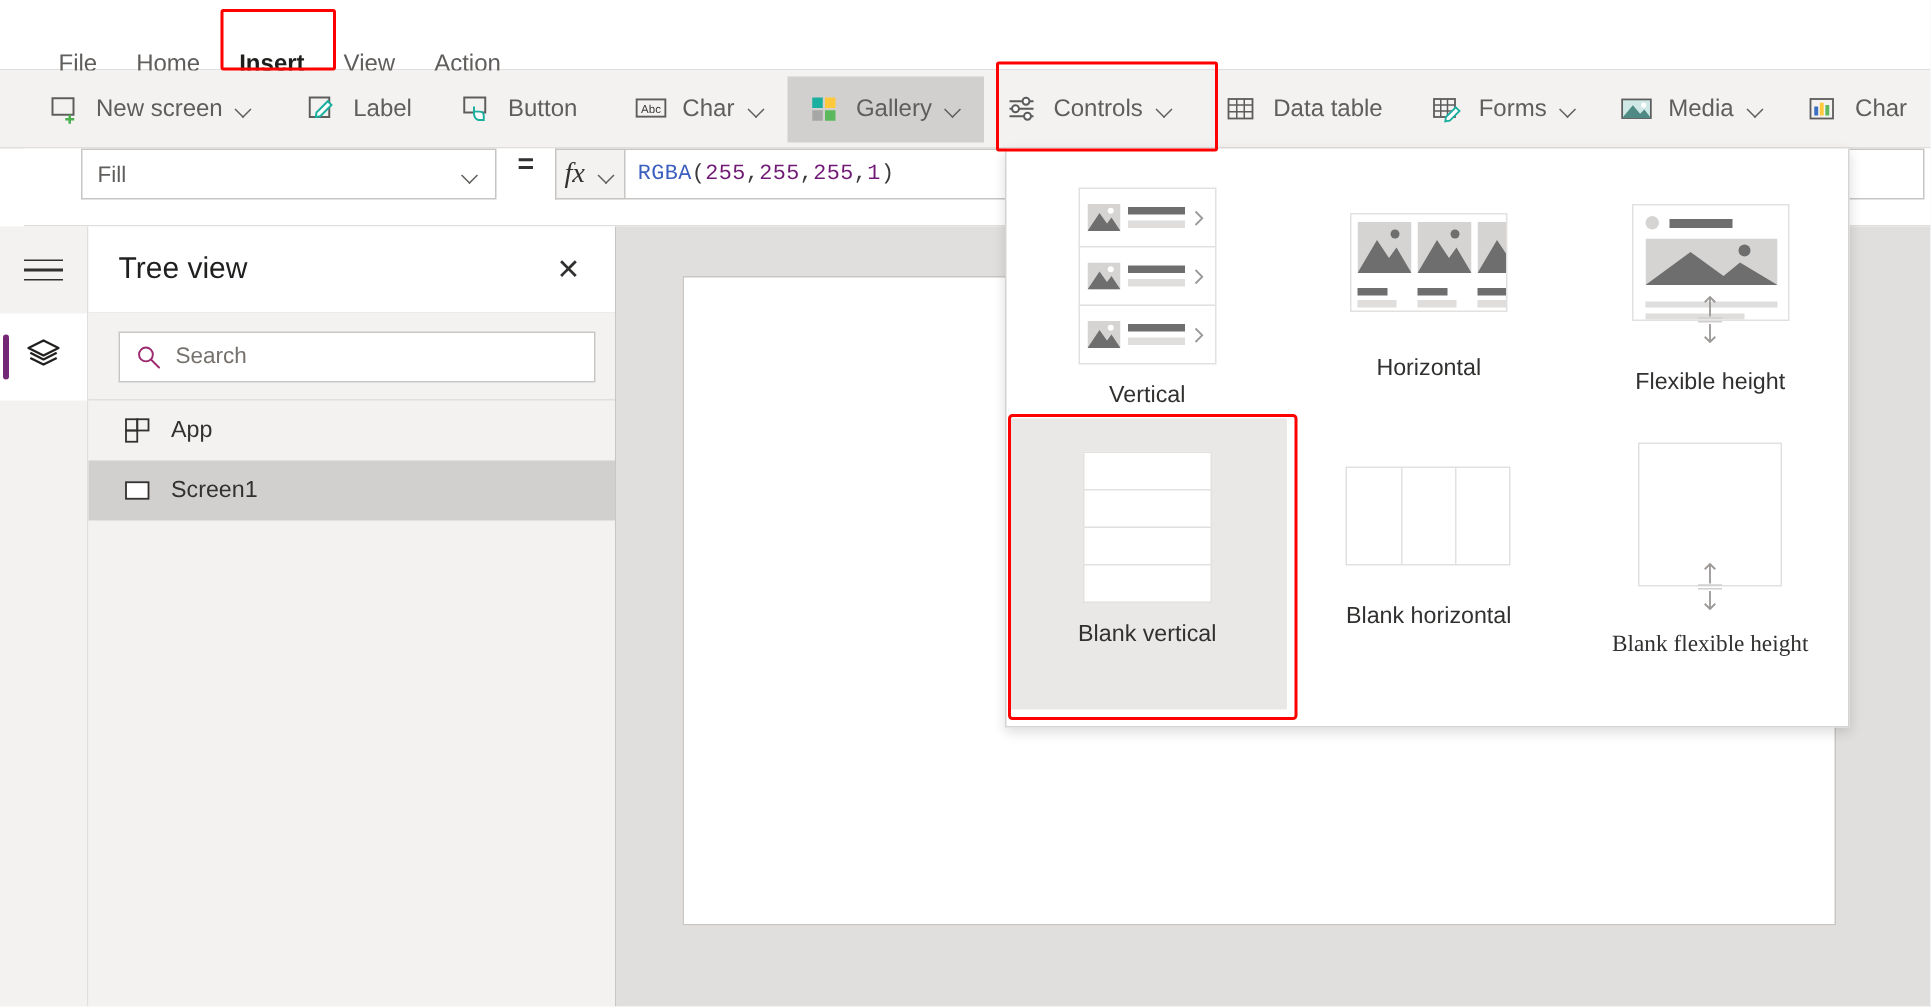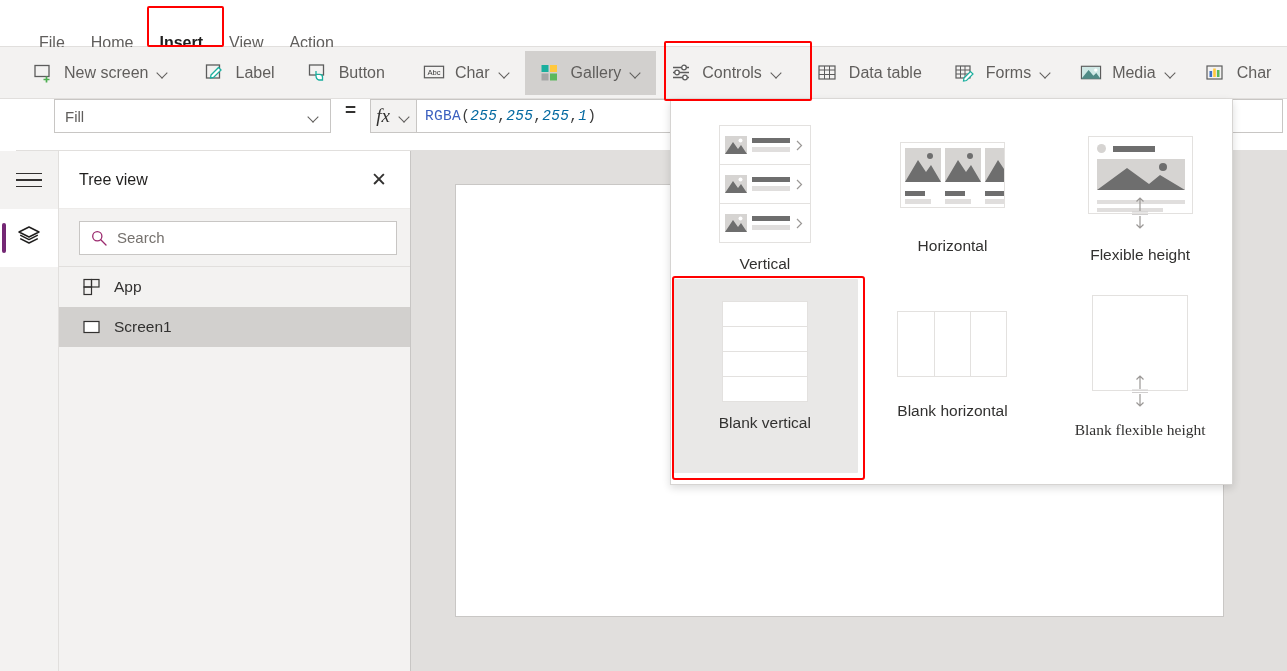--- a/index.html
+++ b/index.html
@@ -149,21 +149,21 @@
     background: #fff;
     display: flex; align-items: center;
     padding: 0 8px;
     font-family: "Liberation Mono", monospace;
     font-size: 14.5px;
     letter-spacing: 0.3px;
     margin-right: 20px;
     overflow: hidden;
   }
   .tok-fn { color: #3b5fbf; }
-  .tok-num { color: #0369a1; font-style: italic; }
+  .tok-num { color: #701a75; }
   .tok-punc { color: #3a3a3a; }
 
   
   .rail {
     position: absolute; left: 0; top: 151px;
     width: 59px; height: 520px;
     background: #f3f2f1;
     border-right: 1px solid #e1dfdd;
   }
   .rail-ham {
@@ -195,21 +195,21 @@
     background: #f3f2f1;
     border-right: 1px solid #c8c6c4;
   }
   .tree-head {
     height: 58px;
     background: #ffffff;
     display: flex; align-items: center;
     padding: 0 0 0 20px;
     border-bottom: 1px solid #edebe9;
   }
-  .tree-title { font-size: 16px; color: #201f1e; flex: 1; }
+  .tree-title { font-size: 20px; color: #201f1e; flex: 1; }
   .tree-close {
     width: 46px; height: 46px;
     display: flex; align-items: center; justify-content: center;
     font-size: 19px; color: #323130;
     margin-right: 8px;
   }
   .search-wrap {
     height: 58px;
     background: #f3f2f1;
     display: flex; align-items: center;

